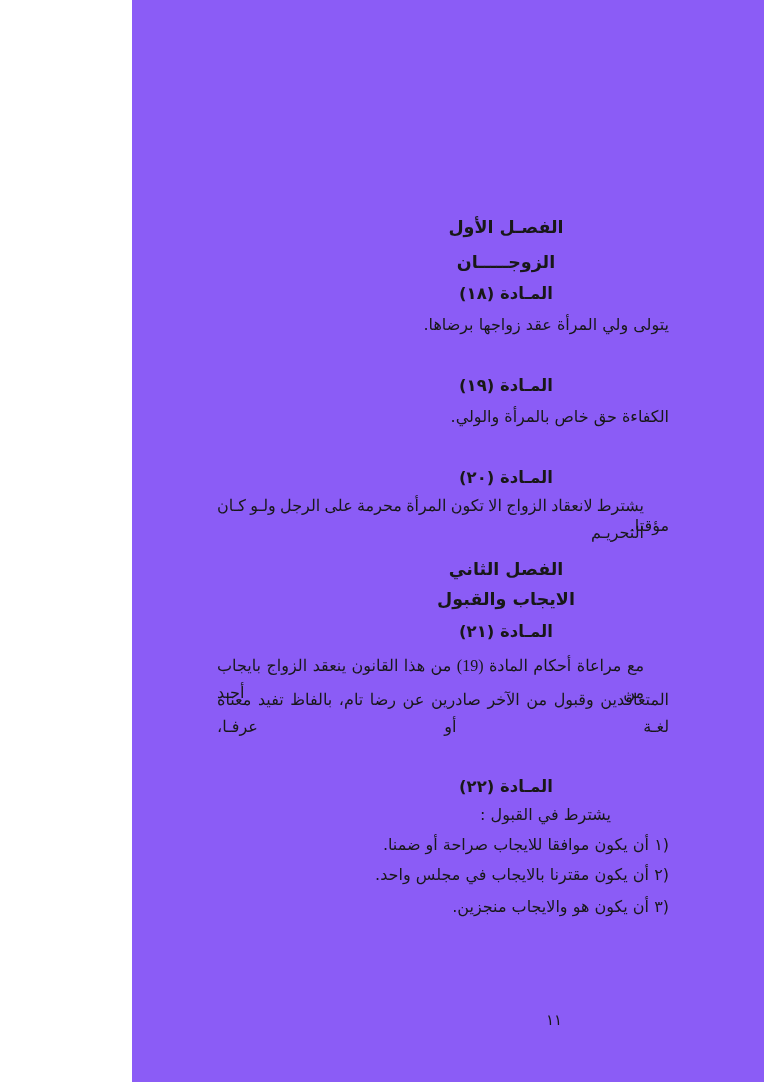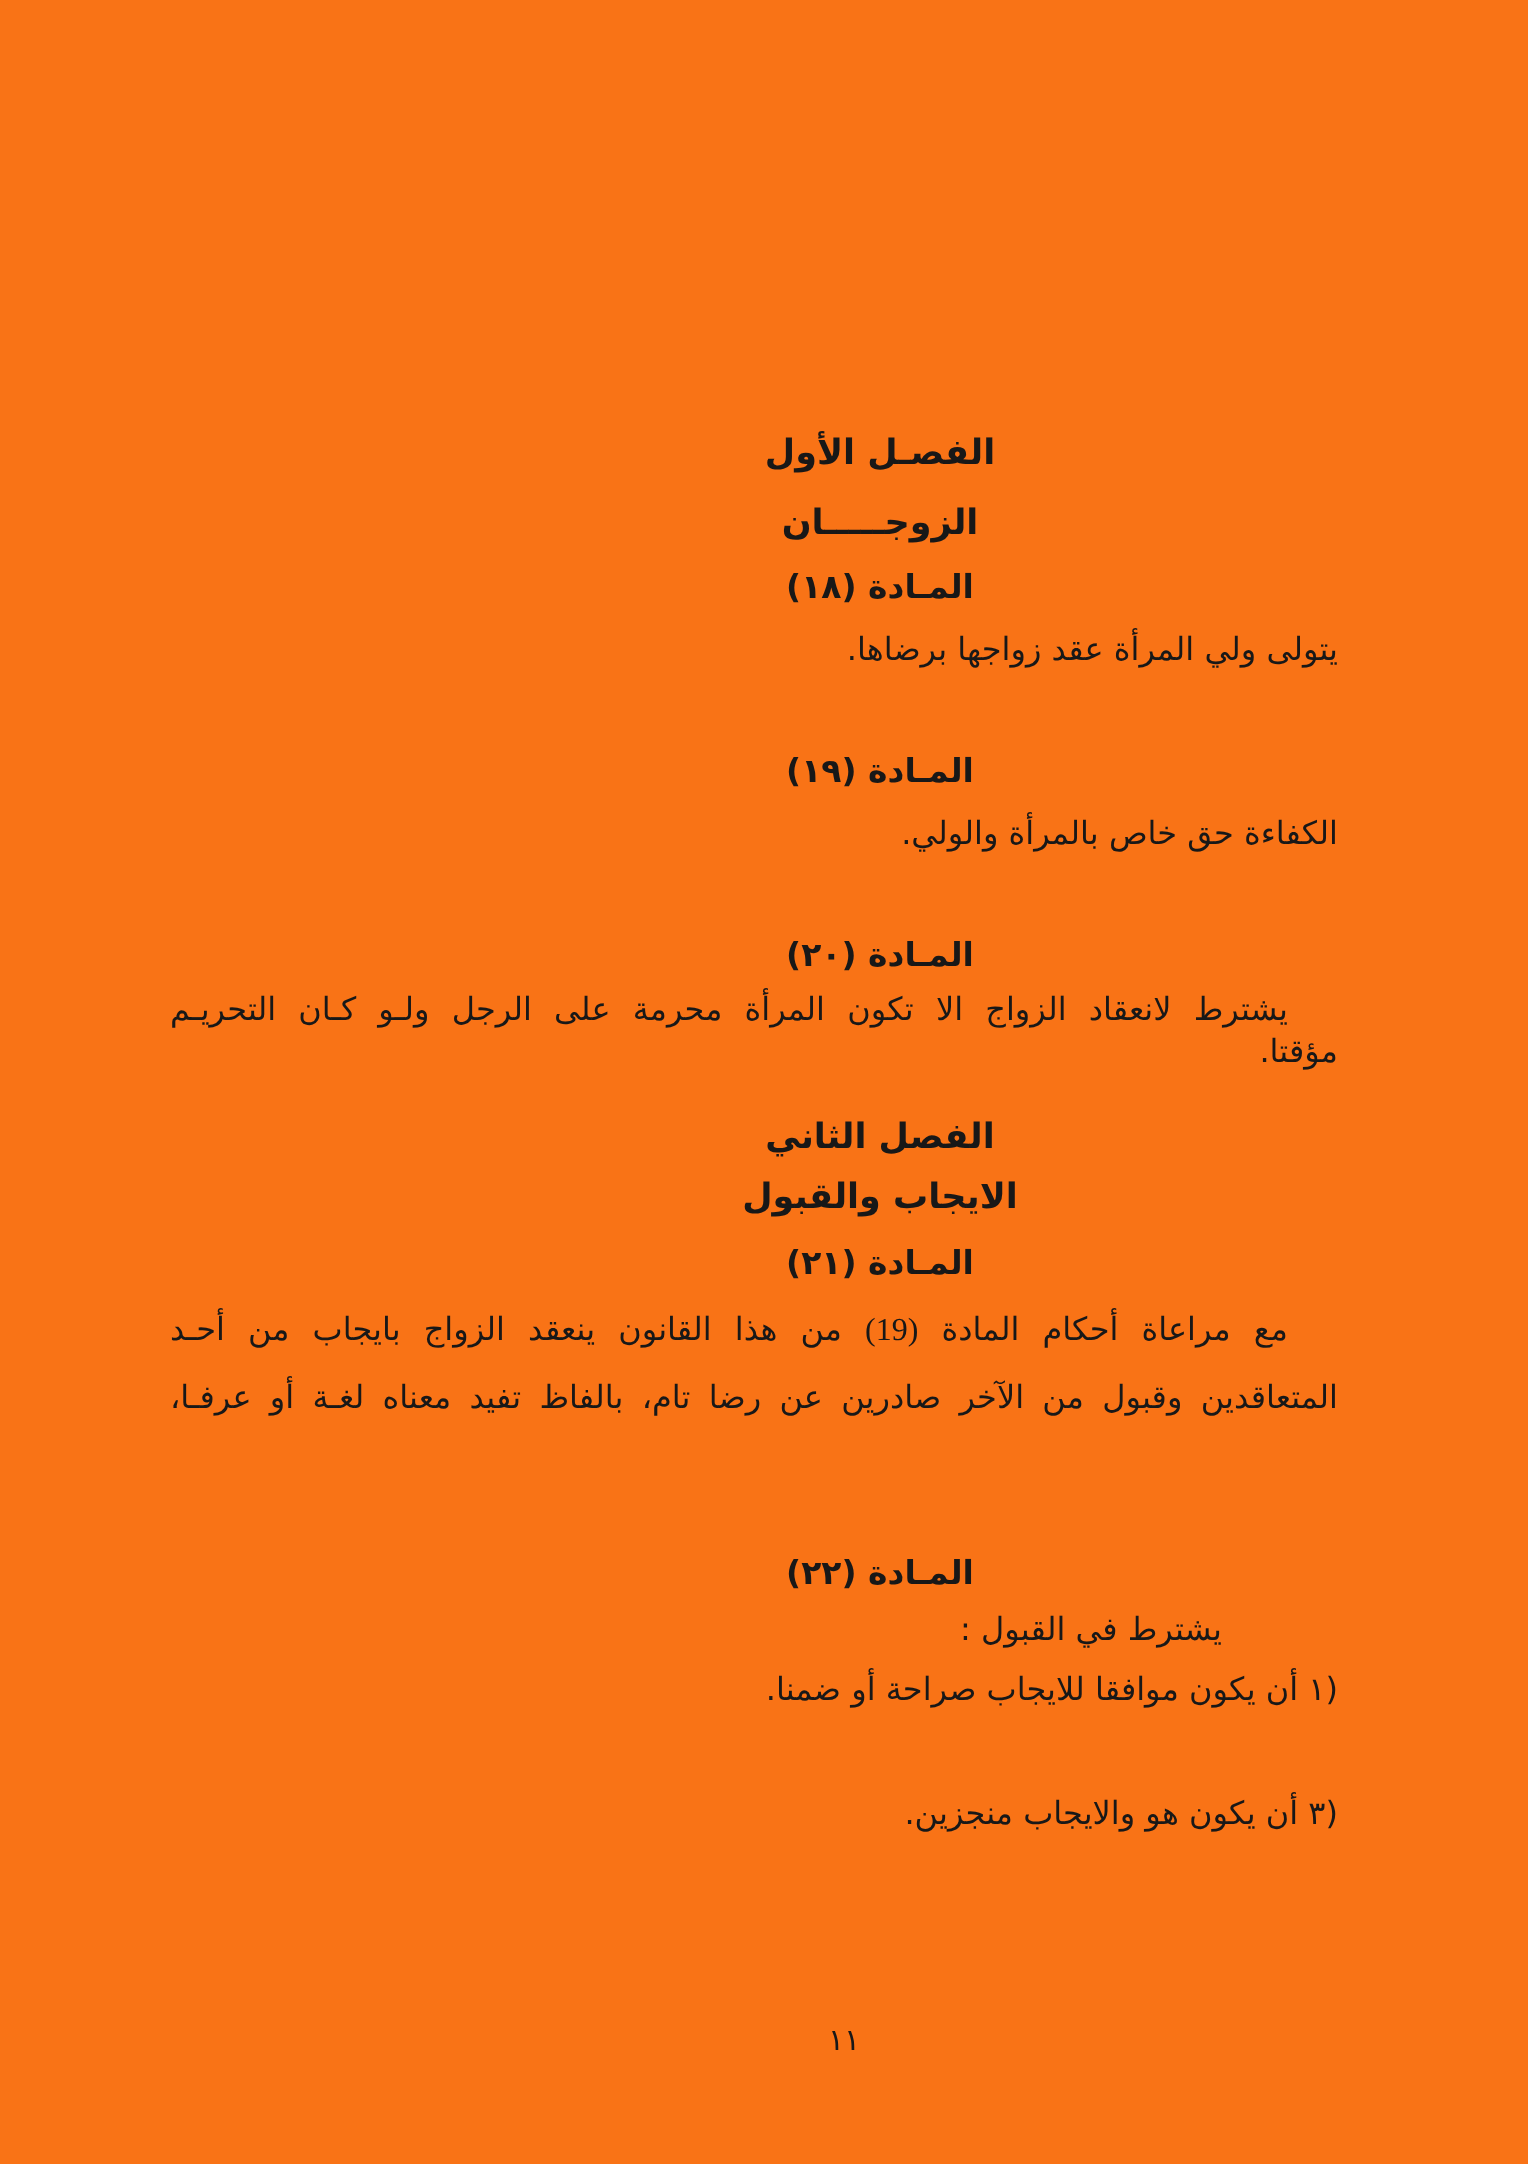--- a/index.html
+++ b/index.html
@@ -6,23 +6,23 @@
   body {
     width: 764px;
     height: 1082px;
     background: #ffffff;
     font-family: "DejaVu Sans", sans-serif;
     color: #181818;
     overflow: hidden;
   }
   .page {
     position: relative;
-    width: 764px;
+    width: 632px;
     height: 1082px;
-    background: #f97316;
+    background: #8b5cf6;
     direction: rtl;
   }
   .content {
     position: absolute;
     top: 0;
     right: 95px;
     left: 85px;
     height: 100%;
   }
   .line {
@@ -89,20 +89,24 @@
     <div class="line just indent" style="top:652px">مع مراعاة أحكام المادة (19) من هذا القانون ينعقد الزواج بايجاب من أحـد</div>
     <div class="line just" style="top:686px">المتعاقدين وقبول من الآخر صادرين عن رضا تام، بالفاظ تفيد معناه لغـة أو عرفـا،</div>
 
     <div class="line center bold article-head" style="top:773px">المـادة (٢٢)</div>
     <div class="line right intro-indent" style="top:801px">يشترط في القبول :</div>
 
     <div class="line right" style="top:831px">
       <span class="marker" dir="ltr">١)</span>
       <span>أن يكون موافقا للايجاب صراحة أو ضمنا.</span>
     </div>
+    <div class="line right" style="top:861px">
+      <span class="marker" dir="ltr">٢)</span>
+      <span>أن يكون مقترنا بالايجاب في مجلس واحد.</span>
+    </div>
     <div class="line right" style="top:893px">
       <span class="marker" dir="ltr">٣)</span>
       <span>أن يكون هو والايجاب منجزين.</span>
     </div>
 
   </div>
 
   <div class="pagenum">١١</div>
 </div>
 

